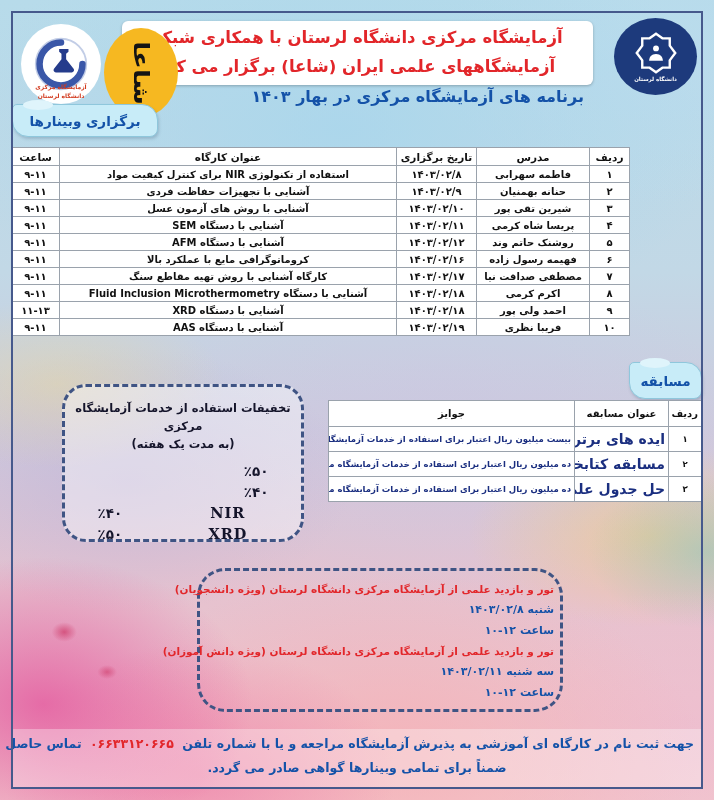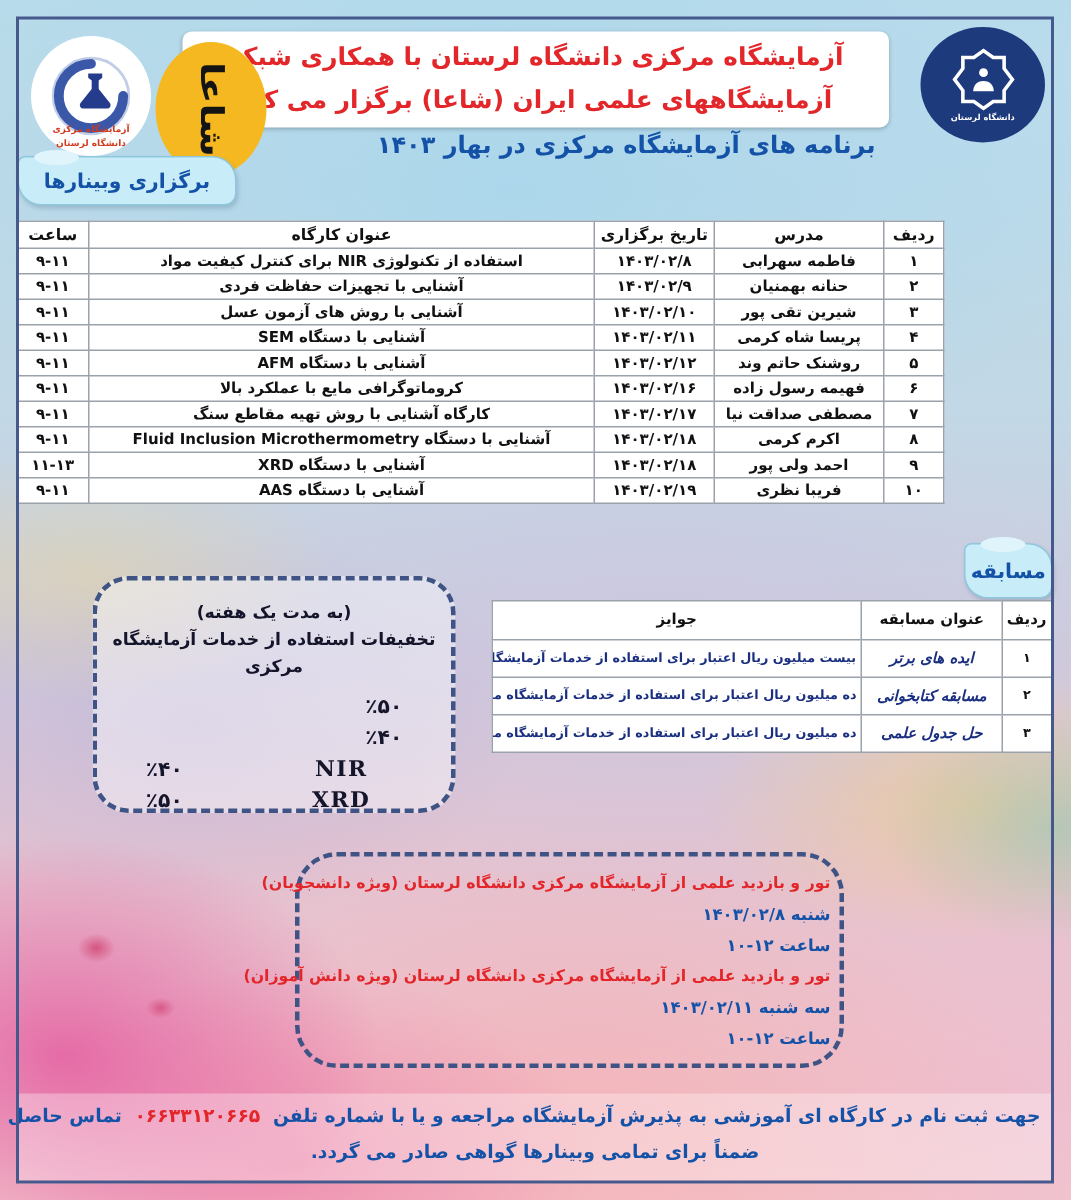--- a/index.html
+++ b/index.html
@@ -46,34 +46,34 @@
   .lab-logo .lab-label{position:absolute;left:0;right:0;top:58px;text-align:center;color:#d23a1e;
     font-size:6px;font-weight:bold;line-height:1.5;}
 
   
   .banner{position:absolute;background:#c8ecf8;border:1.5px solid #8fc7dc;border-radius:5px 16px 8px 16px;
     color:#1452a8;font-weight:bold;display:flex;align-items:center;justify-content:center;z-index:2;
     box-shadow:1px 2px 3px rgba(60,90,120,.25);}
   .banner::before{content:"";position:absolute;top:-5px;left:10px;width:30px;height:10px;background:#dff4fb;
     border-radius:50%;}
   .banner-webinars{top:104px;left:12px;right:556px;height:33px;font-size:13.5px;}
-  .banner-comp{top:362px;right:12px;width:59px;height:37px;font-size:13.5px;}
+  .banner-comp{top:362px;right:12px;width:73px;height:37px;font-size:13.5px;}
 
   
   table{border-collapse:collapse;background:#fff;table-layout:fixed;z-index:2;position:absolute;}
   th,td{border:1px solid #9aa2ac;padding:0 3px;text-align:center;overflow:hidden;white-space:nowrap;
     font-weight:bold;color:#111;}
   .wtable{top:147px;left:11px;width:618px;}
   .wtable th{height:18px;font-size:10.5px;}
   .wtable td{height:17px;font-size:10px;}
   .ctable{top:400px;right:12px;width:373px;}
   .ctable th{height:26px;font-size:10px;}
   .ctable td{height:25px;font-size:8.5px;}
   .ctable td.navy{color:#1b2f80;}
-  .ctable td.c-title{font-size:10px;color:#1b2f80;font-style:italic;}
+  .ctable td.c-title{font-size:14px;color:#1b2f80;}
 
   
   .discount-box{position:absolute;top:384px;right:410px;left:62px;height:158px;border:3px dashed #3f5484;
     border-radius:24px;background:rgba(255,255,255,.42);z-index:2;padding-top:13px;}
   .discount-title{text-align:center;color:#14142a;font-weight:bold;font-size:11.5px;line-height:1.55;}
   .discount-rows{margin-top:7px;}
   .discount-row{display:flex;align-items:center;height:21px;}
   .d-service{width:62%;text-align:center;color:#14142a;font-weight:bold;font-size:14.5px;
     letter-spacing:1px;font-family:"DejaVu Serif","DejaVu Sans",serif;}
   .d-pct{width:38%;text-align:center;color:#14142a;font-weight:bold;font-size:13.5px;}
@@ -266,22 +266,22 @@
         <tr>
           <td>۳</td>
           <td class="c-title">حل جدول علمی</td>
           <td class="navy">ده میلیون ریال اعتبار برای استفاده از خدمات آزمایشگاه مرکزی (۵ نفر)</td>
         </tr>
       </tbody>
   </table>
 
   <div class="discount-box">
     <div class="discount-title">
+      <div>تخفیفات استفاده از خدمات آزمایشگاه مرکزی</div>
       <div>(به مدت یک هفته)</div>
-      <div>تخفیفات استفاده از خدمات آزمایشگاه مرکزی</div>
     </div>
     <div class="discount-rows">
 
         <div class="discount-row">
           <div class="d-pct ltr" dir="ltr">٪۵۰</div>
         </div>
 
         <div class="discount-row">
           <div class="d-pct ltr" dir="ltr">٪۴۰</div>
         </div>

